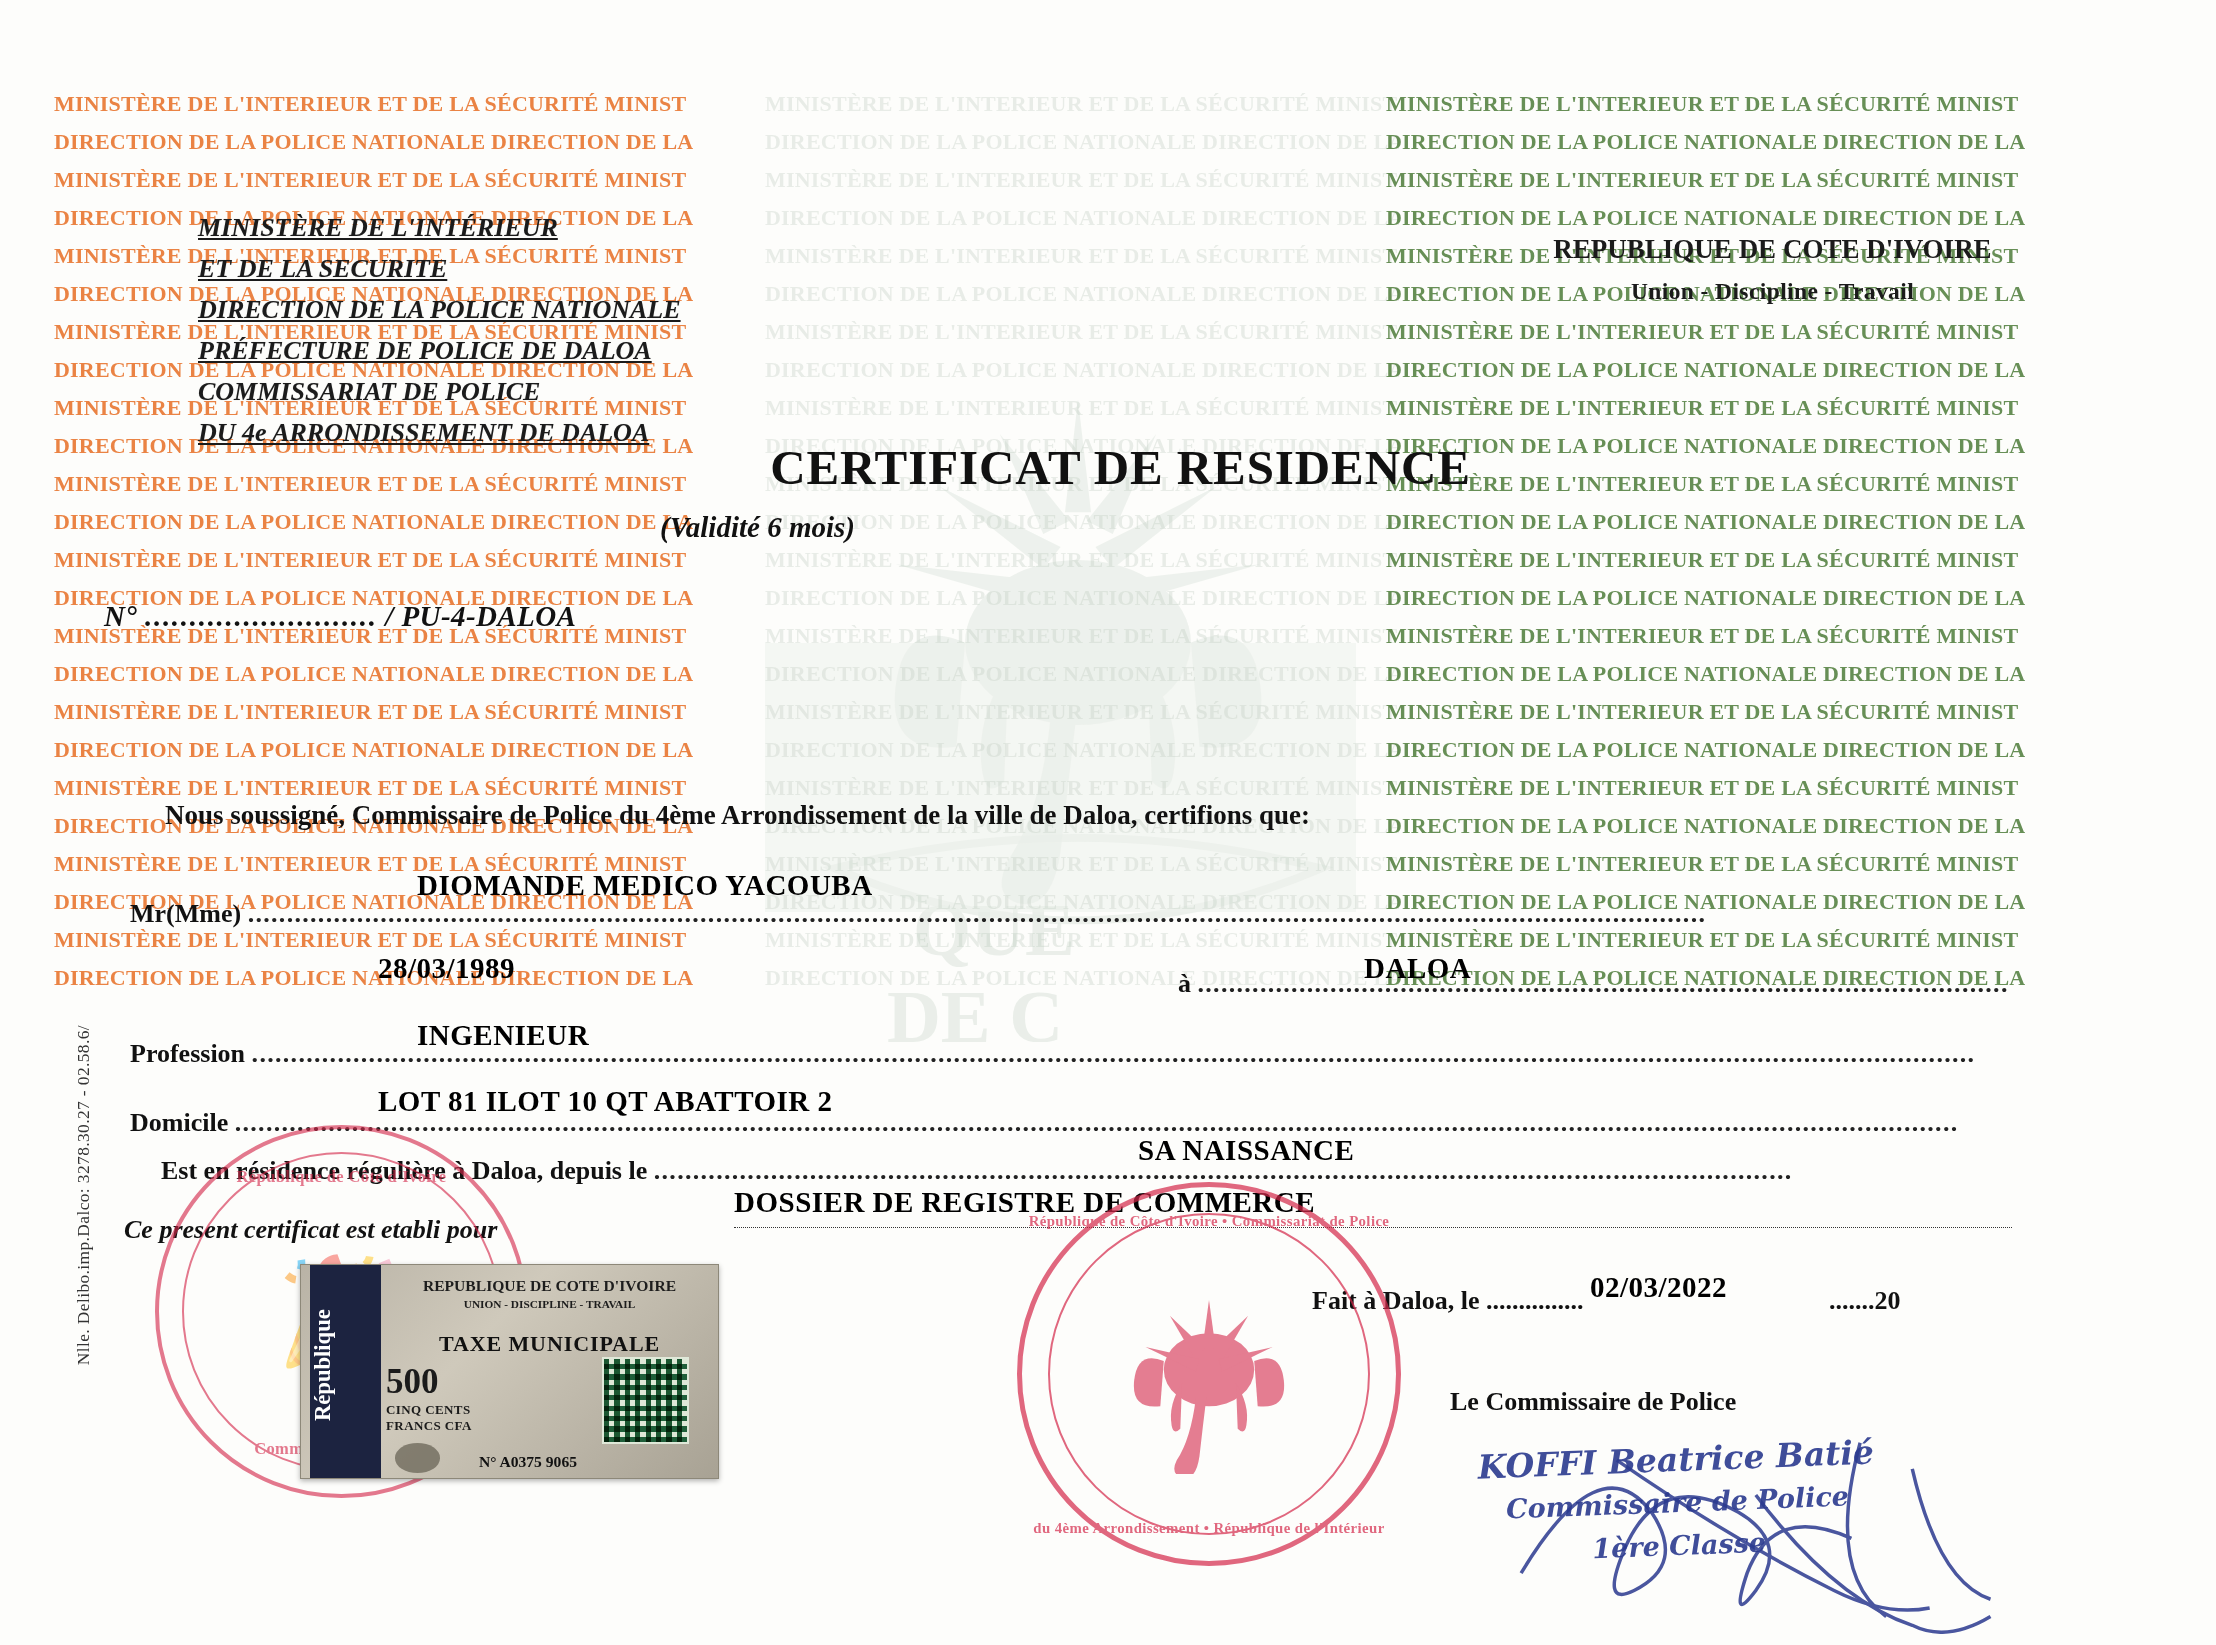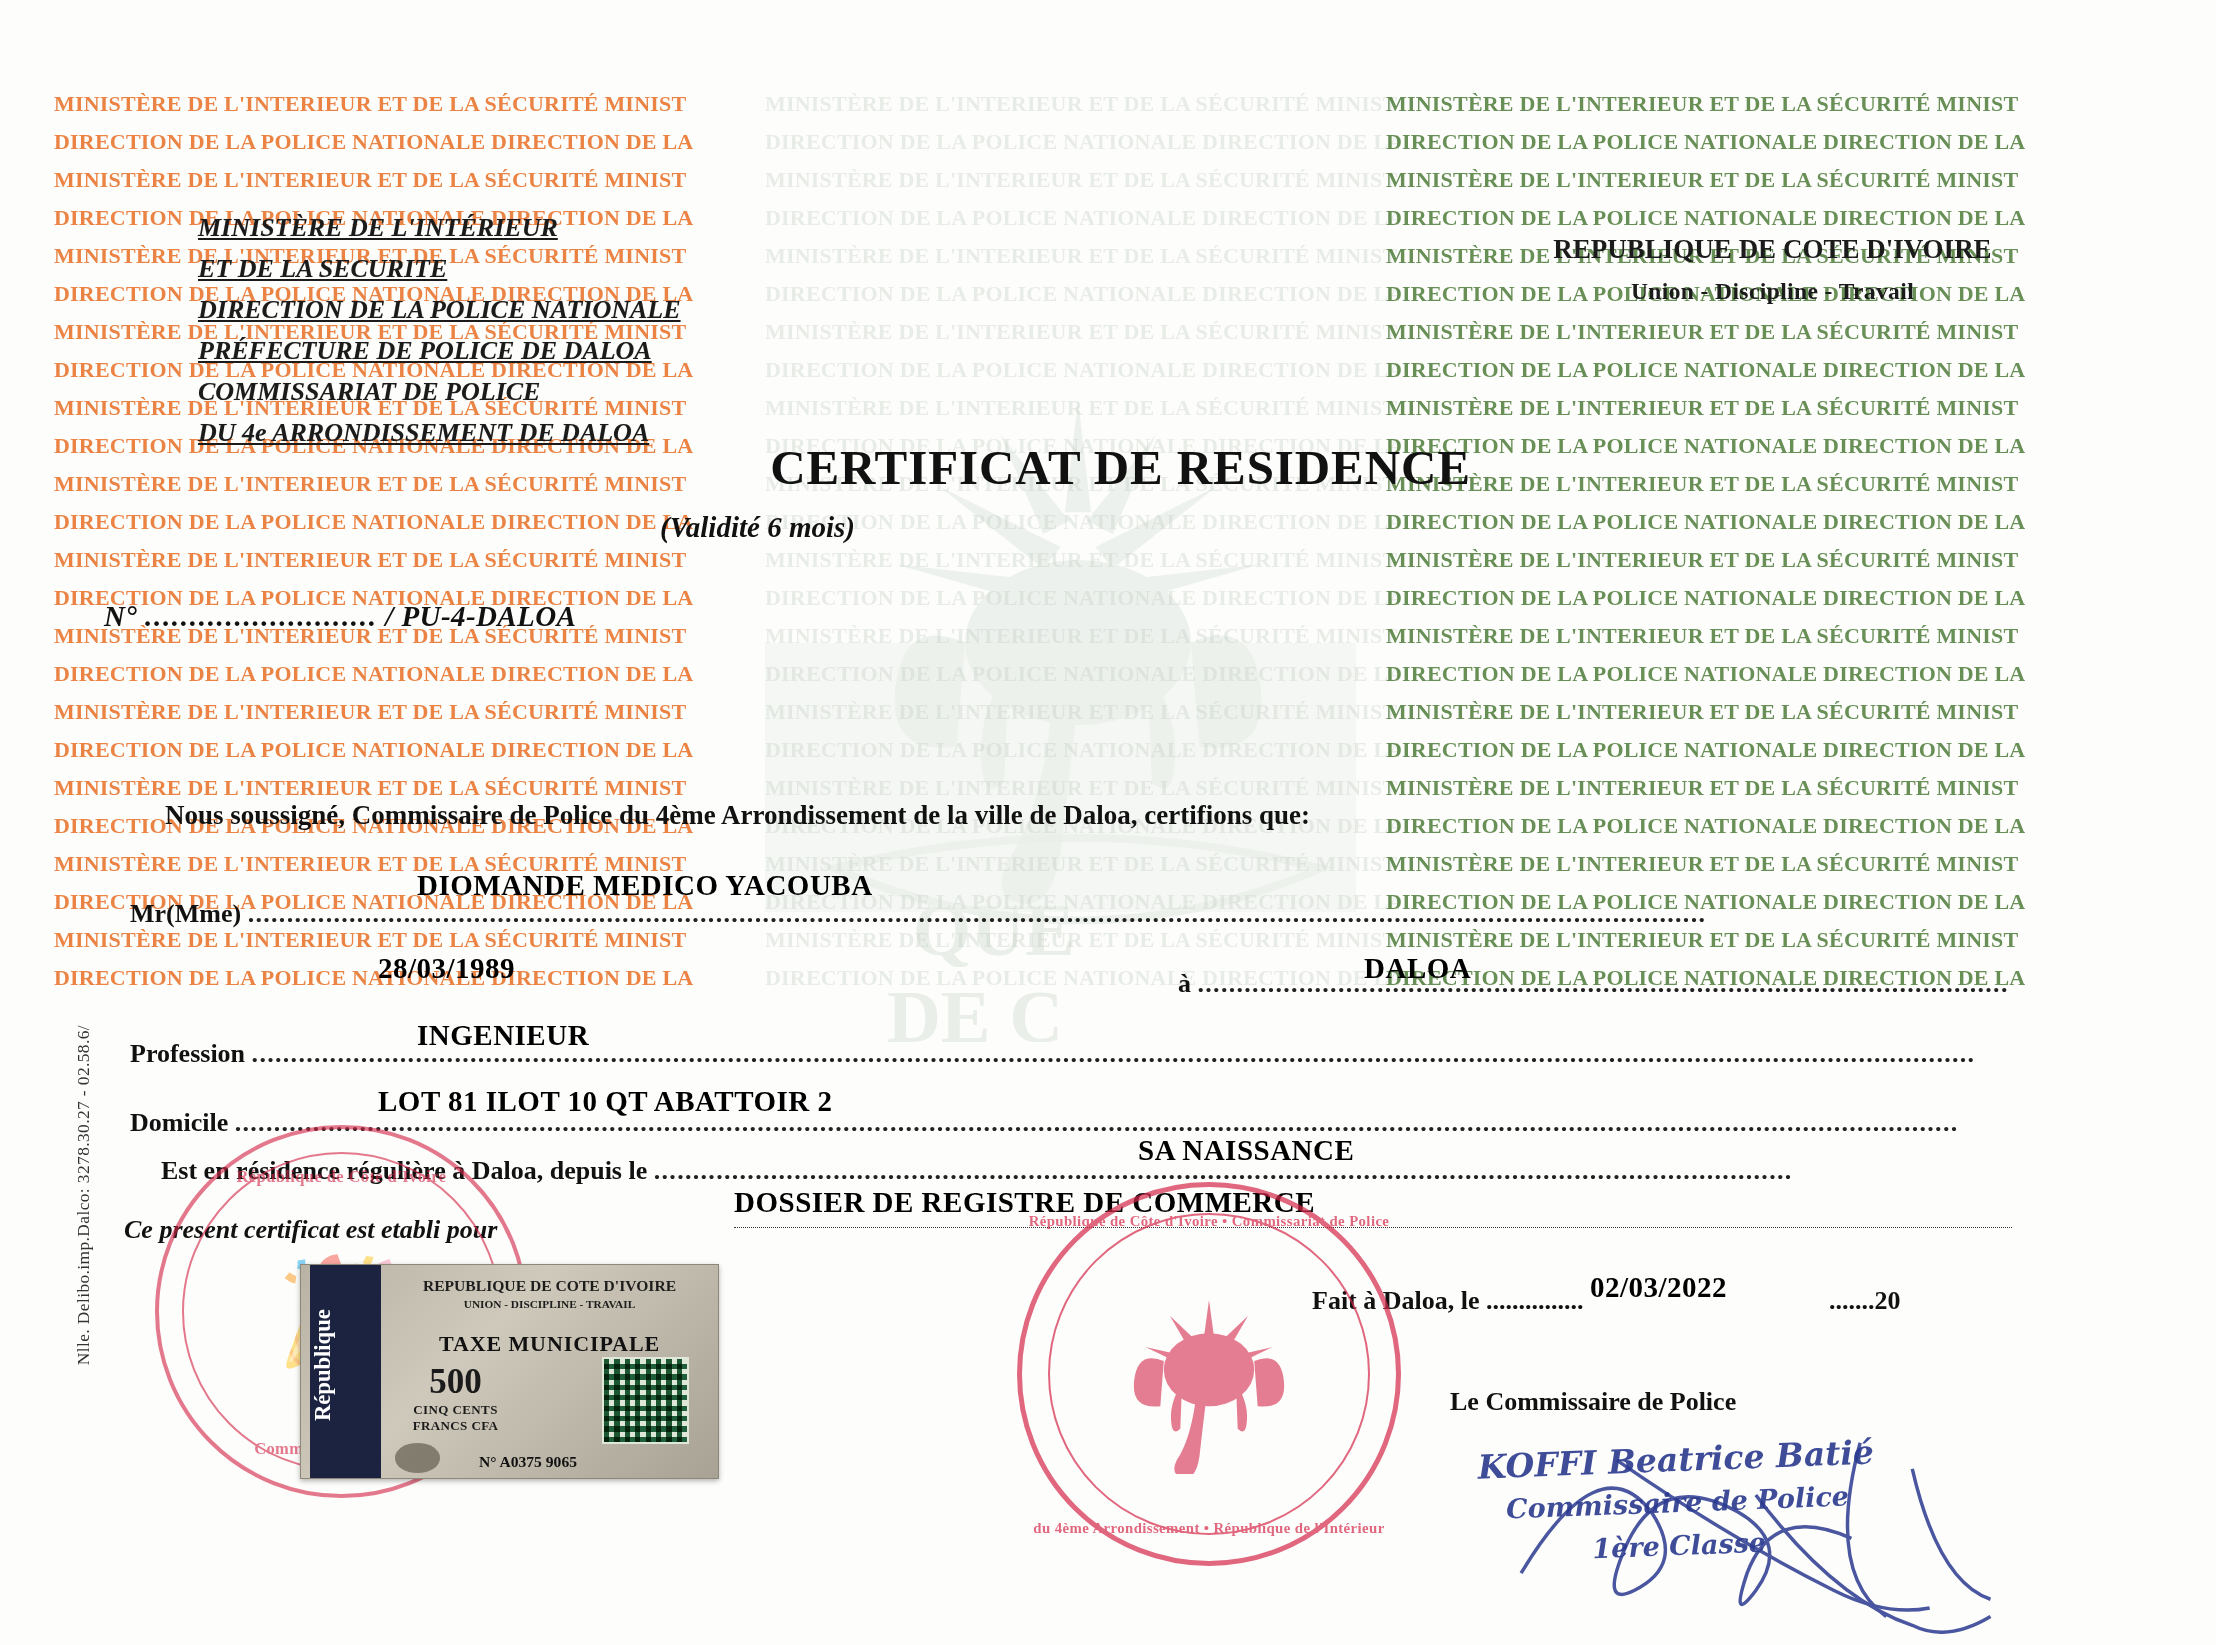--- a/index.html
+++ b/index.html
@@ -264,21 +264,21 @@
     position: absolute; left: 87px; top: 33px; right: 7px;
     text-align: center; font-size: 11.3px; font-weight: 700; color: #1d1d1d;
   }
   .timbre .t3 {
     position: absolute; left: 87px; top: 66px; right: 7px;
     text-align: center; font-size: 22px; font-weight: 700; color: #111;
     letter-spacing: 0.9px;
   }
   .timbre .amount {
     position: absolute; left: 85px; top: 97px; width: 139px;
-    text-align: center; font-size: 35px; font-weight: 700; color: #1b1b1b;
+    font-size: 35px; font-weight: 700; color: #1b1b1b;
   }
   .timbre .amount small { display:block; font-size: 13px; letter-spacing: 0.4px; }
   .timbre .serial {
     position: absolute; left: 85px; bottom: 7px; width: 191px;
     font-size: 15.6px; font-weight: 700; color: #111; text-align: right;
   }
   .timbre .qr {
     position: absolute; right: 29.5px; top: 92px;
     width: 83px; height: 83px;
     background:

